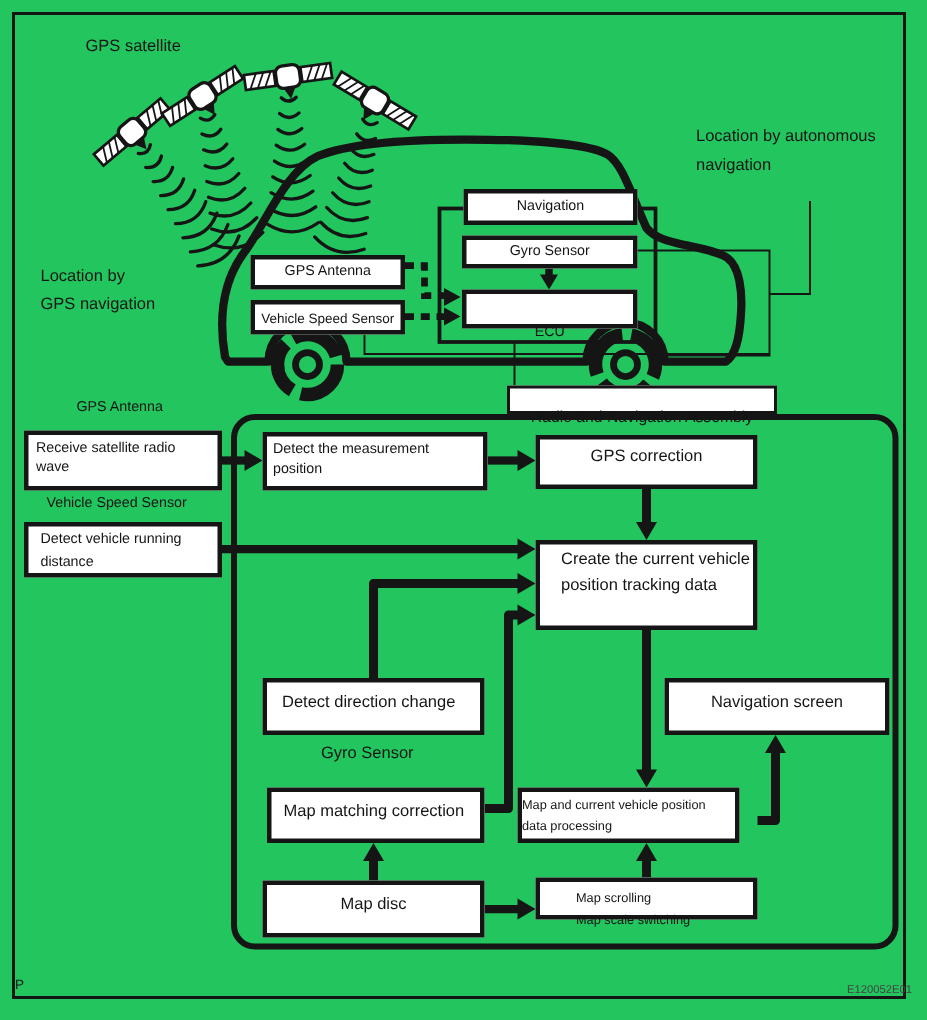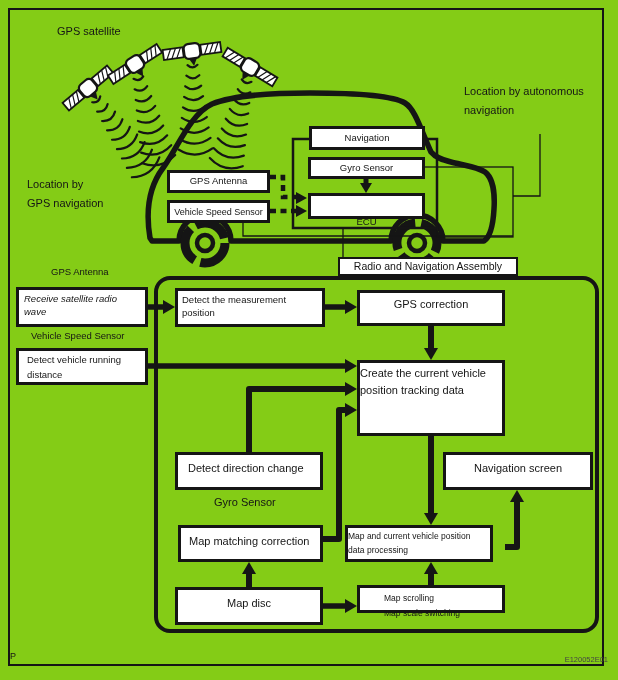--- a/index.html
+++ b/index.html
@@ -1,17 +1,17 @@
 <!DOCTYPE html>
 <html><head>
 <meta charset="utf-8">
 <style>
   html,body { margin:0; padding:0; background:#fff; }
   #stage {
-    position:relative; width:618px; height:680px; background:#84cc16;
+    position:relative; width:618px; height:680px; background:#22c55e;
     font-family:"Liberation Sans", sans-serif; color:#151515; overflow:hidden;
   }
   #frame {
     position:absolute; left:8px; top:8px; width:596px; height:658px;
     border:2px solid #151515; box-sizing:border-box;
   }
   svg.underlay { position:absolute; left:0; top:0; }
   .bx {
     position:absolute; background:#fff; border:3px solid #151515;
     box-sizing:border-box; line-height:1.35;
@@ -152,36 +152,36 @@
   <div class="bx ctr f9" style="left:167px; top:170px; width:103px; height:23px; padding-top:2px;">GPS Antenna</div>
 
   <div class="bx ctr" style="left:167px; top:200px; width:103px; height:23px; padding-top:3px; font-size:9px;">Vehicle Speed Sensor</div>
 
   <div class="bx ctr f9" style="left:309px; top:126px; width:116px; height:24px; padding-top:3px;">Navigation</div>
 
   <div class="bx ctr f9" style="left:308px; top:157px; width:117px; height:22px; padding-top:2px;">Gyro Sensor</div>
 
   <div class="bx ctr f9" style="left:308px; top:193px; width:117px; height:24px; padding-top:20px;">ECU</div>
 
-  <div class="bx ctr f10" style="left:338px; top:257px; width:180px; height:19px; border-width:2px; padding-top:0px;">Radio and Navigation Assembly</div>
+  <div class="bx ctr f10" style="left:338px; top:257px; width:180px; height:19px; border-width:2px; padding-top:12px;">Radio and Navigation Assembly</div>
 
   <div class="lbl f9" style="left:51px; top:266px;">GPS Antenna</div>
 
-  <div class="bx f9" style="left:16px; top:287px; width:132px; height:40px; padding:3px 4px 0 5px;font-style:italic;">Receive satellite radio wave</div>
+  <div class="bx f9" style="left:16px; top:287px; width:132px; height:40px; padding:3px 4px 0 5px;">Receive satellite radio wave</div>
 
   <div class="bx f9" style="left:175px; top:288px; width:150px; height:39px; padding:3px 2px 16px 4px;">Detect the measurement position</div>
 
   <div class="bx ctr f11" style="left:357px; top:290px; width:148px; height:36px; padding-top:4px;">GPS correction</div>
 
   <div class="lbl f9" style="left:31px; top:330px;">Vehicle Speed Sensor</div>
 
   <div class="bx f9 pre" style="left:16px; top:348px; width:132px; height:37px; padding:2px 2px 0 8px; line-height:1.55;">Detect vehicle running
 distance</div>
 
-  <div class="bx f11 pre" style="left:357px; top:360px; width:148px; height:76px; padding:2px 0 0 0; line-height:1.5;">Create the current vehicle
+  <div class="bx f11 pre" style="left:357px; top:360px; width:148px; height:60px; padding:2px 0 0 14px; line-height:1.5;">Create the current vehicle
 position tracking data</div>
 
   <div class="bx f11" style="left:175px; top:452px; width:148px; height:38px; padding:6px 0 0 10px;">Detect direction change</div>
 
   <div class="lbl f11" style="left:214px; top:495px;">Gyro Sensor</div>
 
   <div class="bx f11" style="left:178px; top:525px; width:145px; height:37px; padding:6px 0 0 8px;">Map matching correction</div>
 
   <div class="bx f8 pre" style="left:345px; top:525px; width:148px; height:37px; padding:2px 0 0 0; line-height:1.6;">Map and current vehicle position
 data processing</div>

